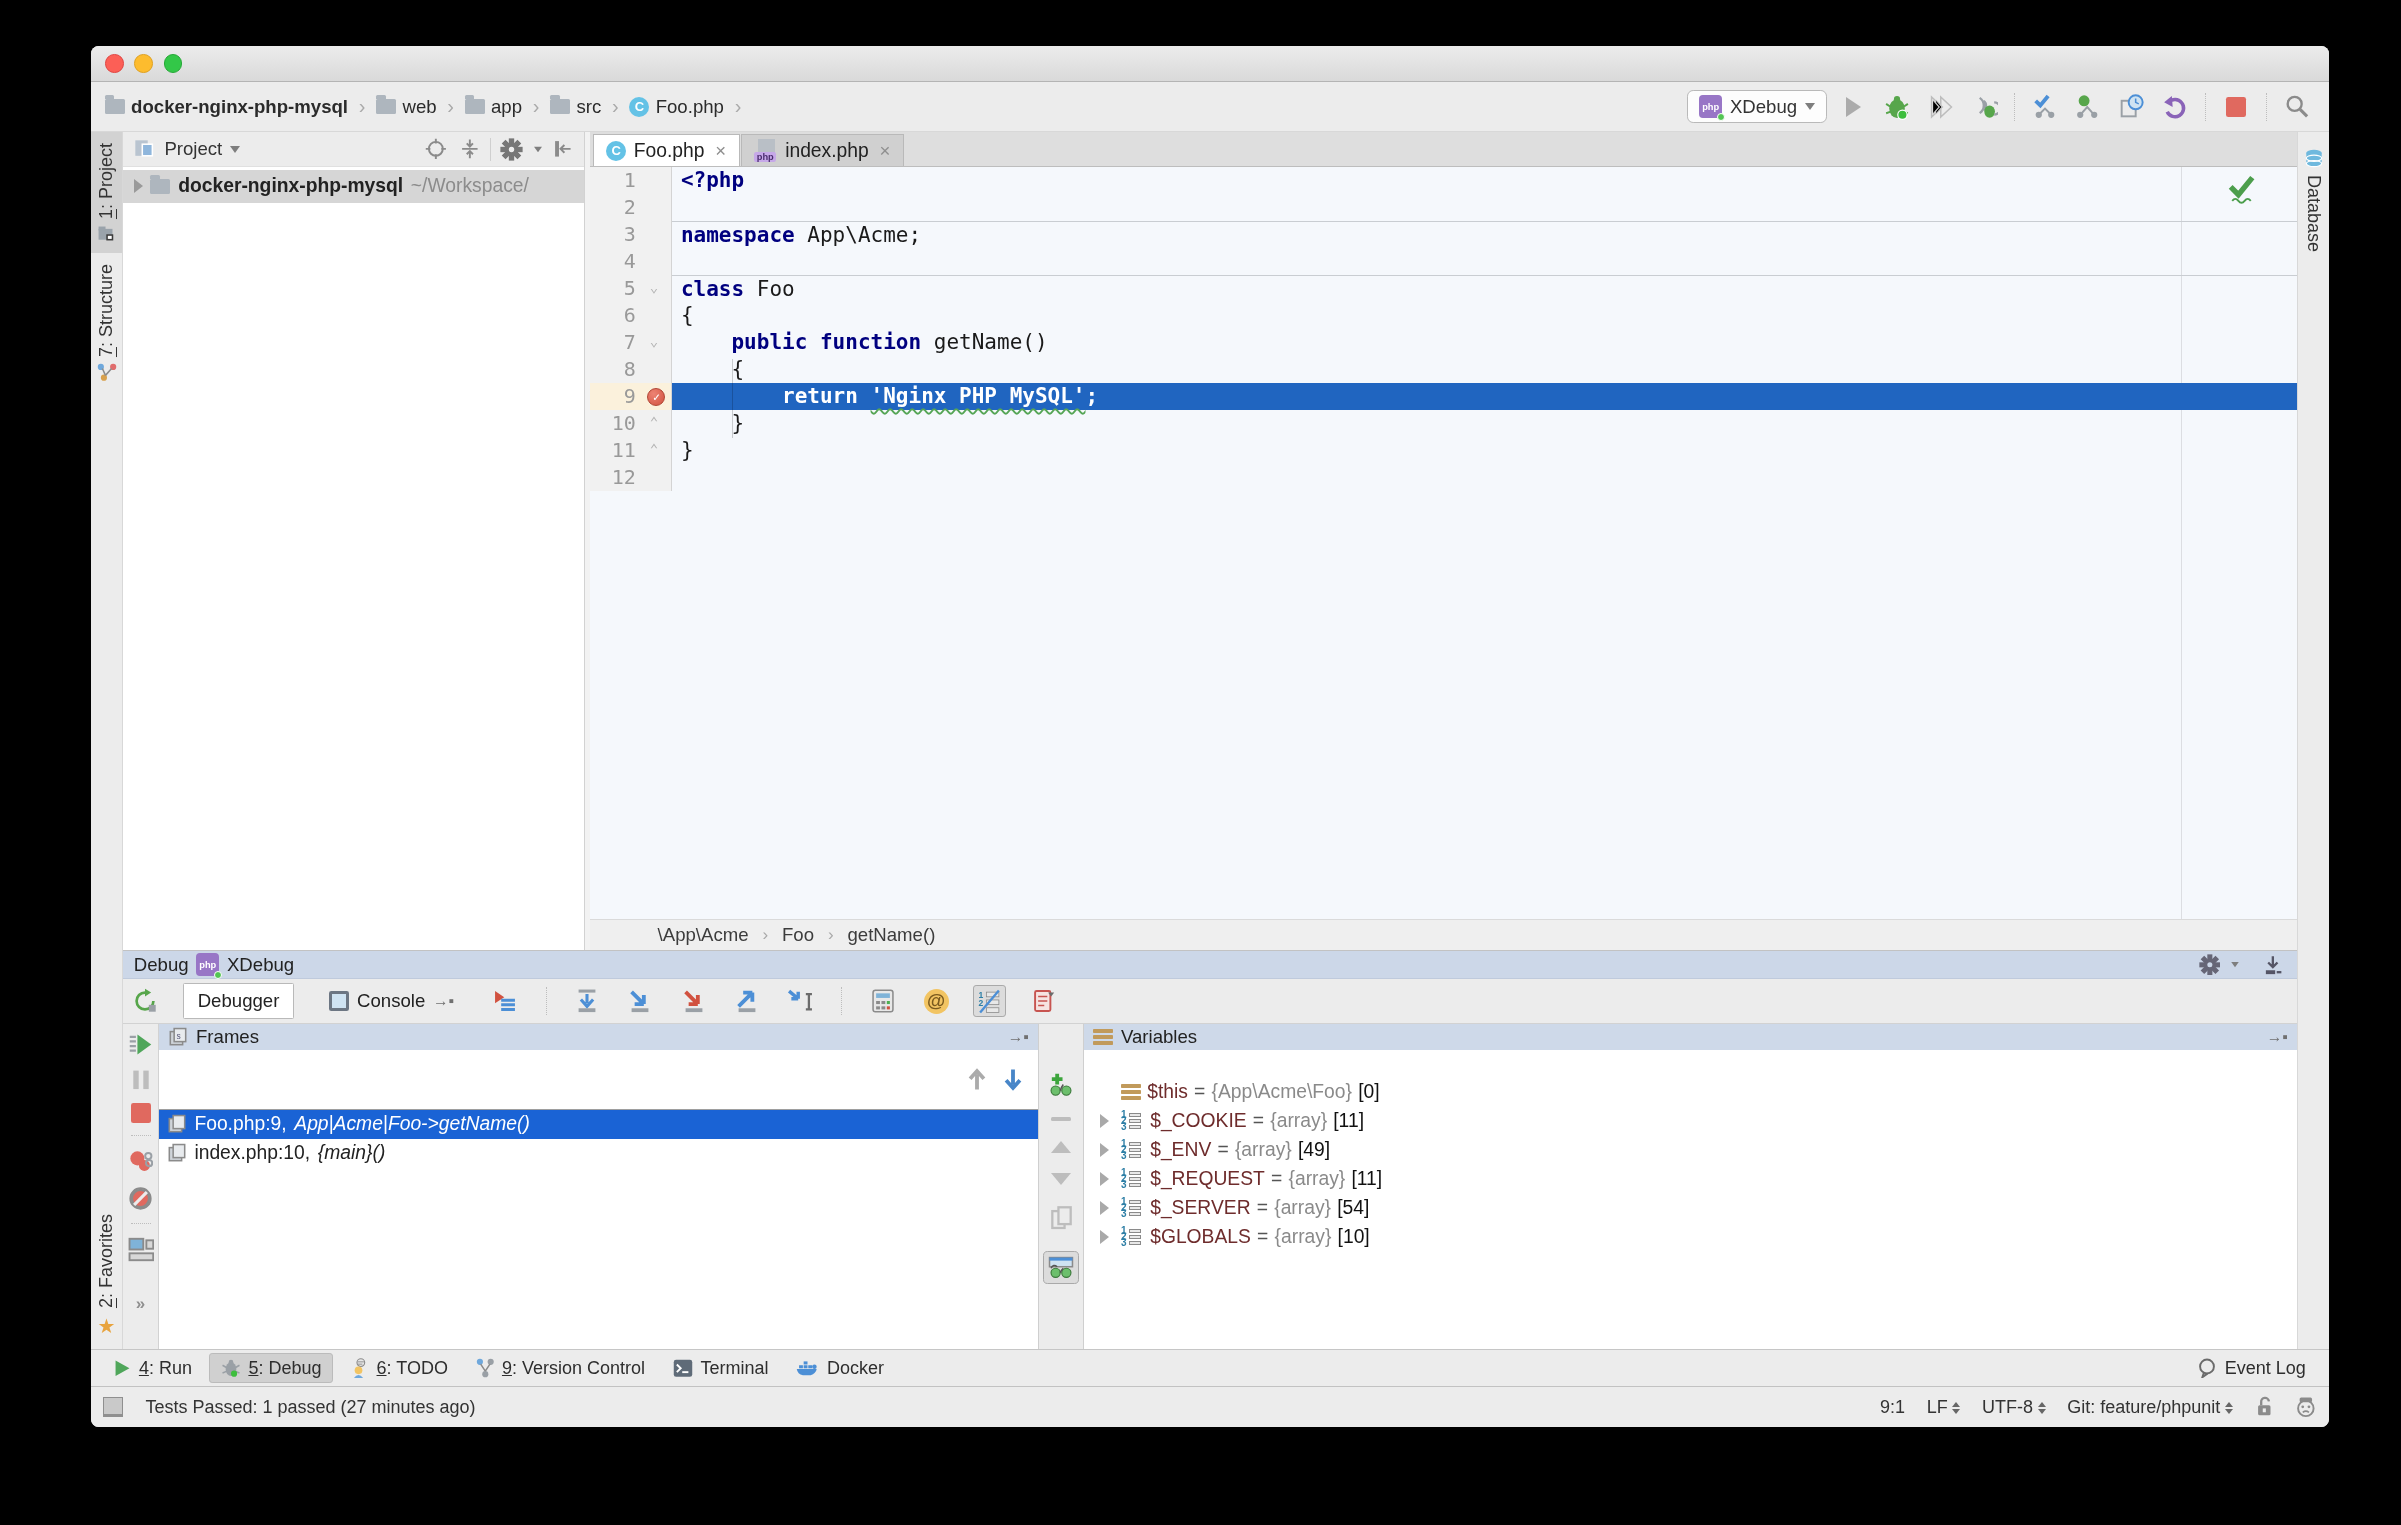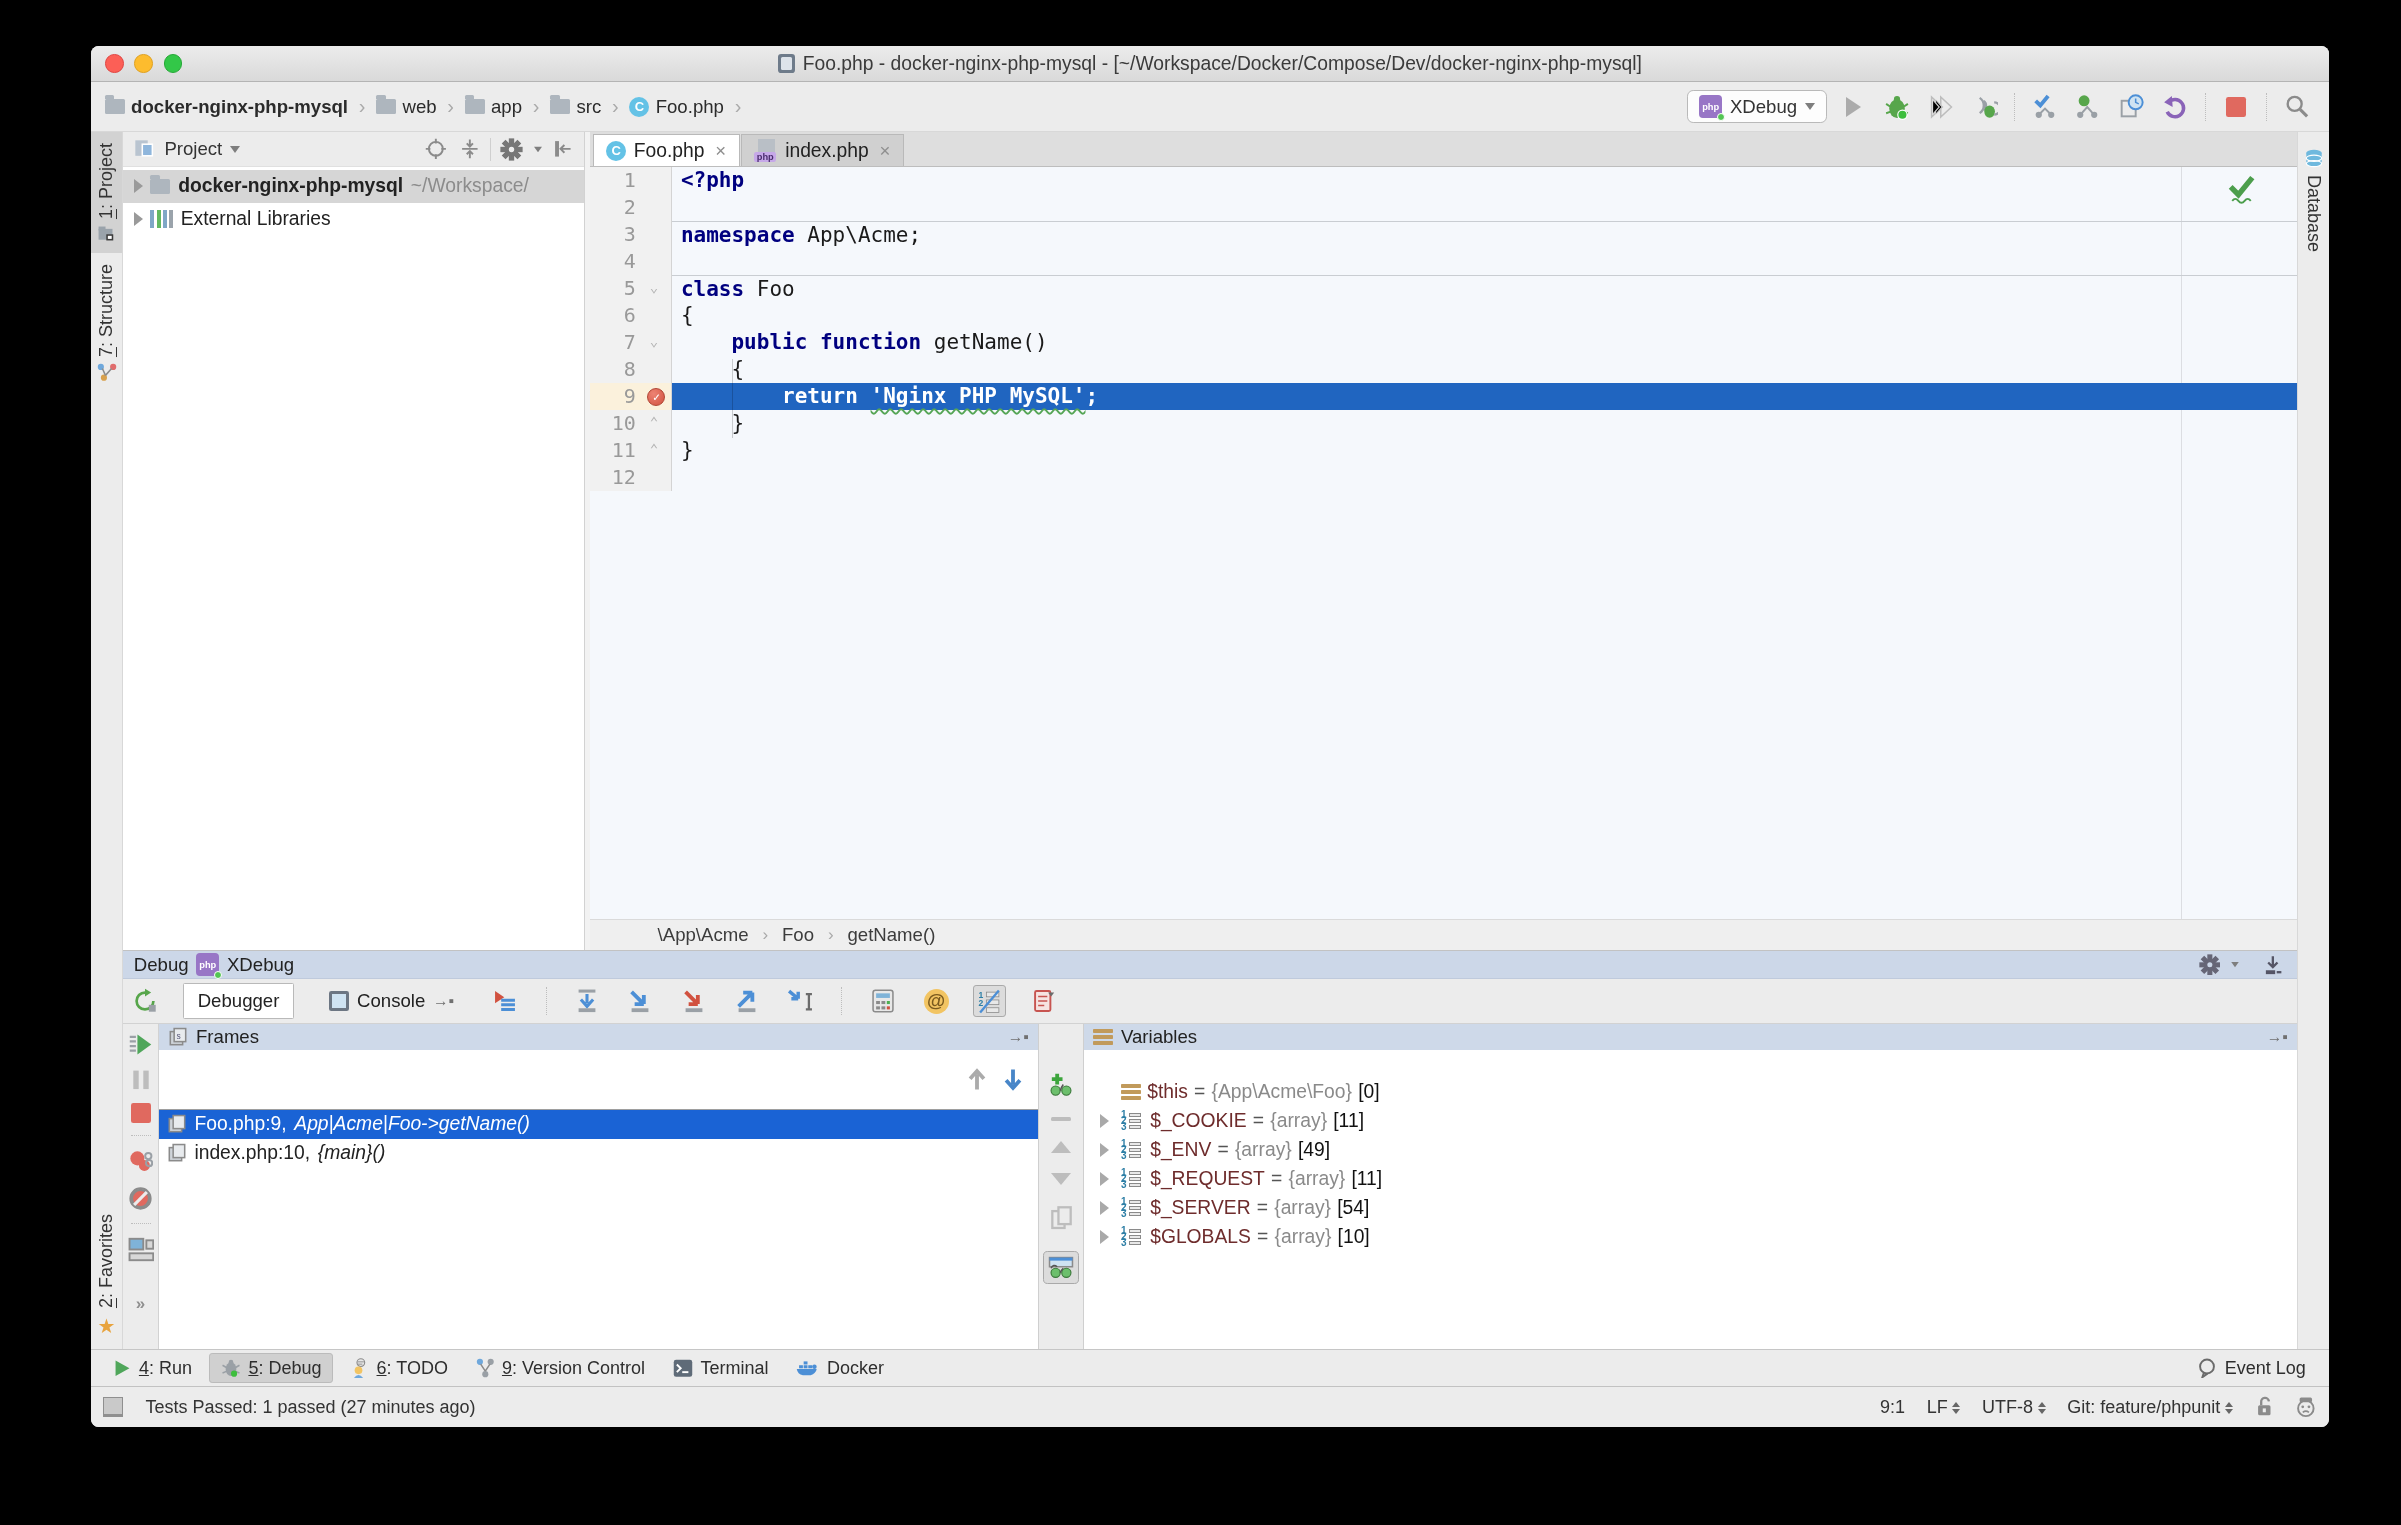--- a/index.html
+++ b/index.html
@@ -169,23 +169,20 @@
 <body>
 
 <div class="screen">
 <div class="window">
 
   <div class="titlebar">
     <div class="traffic">
       <span class="tl red"></span>
       <span class="tl yel"></span>
       <span class="tl grn"></span>
-    </div>
-    <div class="title-center">
-      <span class="wicon"></span><span>Foo.php - docker-nginx-php-mysql - [~/Workspace/Docker/Compose/Dev/docker-nginx-php-mysql]</span>
     </div>
   </div>
 
   <div class="toolbar">
     <div class="crumbs" id="topcrumbs">
           <span class="crumb bold">
             <span class="folder-ic"></span>
             <span>docker-nginx-php-mysql</span>
           </span>
           <span class="chev">›</span>
@@ -364,30 +361,20 @@
                   </svg>
             </span>
           </div>
           <div class="ptree" id="ptree">
                 <div class="trow sel">
                   <span class="exp"></span>
                   <span class="folder-ic"></span>
                   <span class="tname-b">docker-nginx-php-mysql</span>
                   <span class="tpath"> ~/Workspace/</span>
                 </div>
-                <div class="trow">
-                  <span class="exp"></span>
-                  <span class="lib-ic">
-                    <i></i>
-                    <i></i>
-                    <i></i>
-                    <i></i>
-                  </span>
-                  <span>External Libraries</span>
-                </div>
               </div>
         </div>
 
         <div class="splitter"></div>
 
         <div class="editor">
           <div class="etabs" id="etabs">
                 <div class="etab active">
                   <span class="class-ic">C</span>
                   <span>Foo.php</span>

